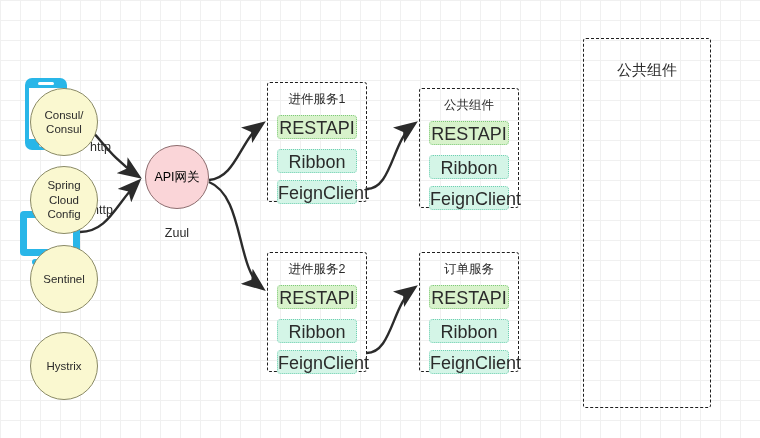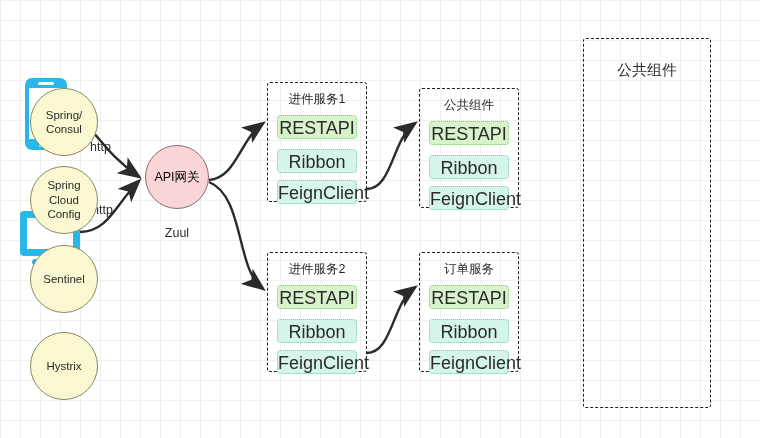--- a/index.html
+++ b/index.html
@@ -290,21 +290,21 @@
     <div class="service-title">订单服务</div>
     <div class="layer-box layer-rest gap-small">RESTAPI</div>
     <div class="layer-box layer-mint">Ribbon</div>
     <div class="layer-box layer-mint">FeignClient</div>
   </div>
 
   <div class="common-panel">
     <div class="common-title">公共组件</div>
   </div>
   <div class="comp-circle" style="top:88px;">
-    <span>Spring/
+    <span>Consul/
 Consul</span>
   </div>
   <div class="comp-circle" style="top:166px;">
     <span>Spring
 Cloud
 Config</span>
   </div>
   <div class="comp-circle" style="top:245px;">
     <span>Sentinel</span>
   </div>

